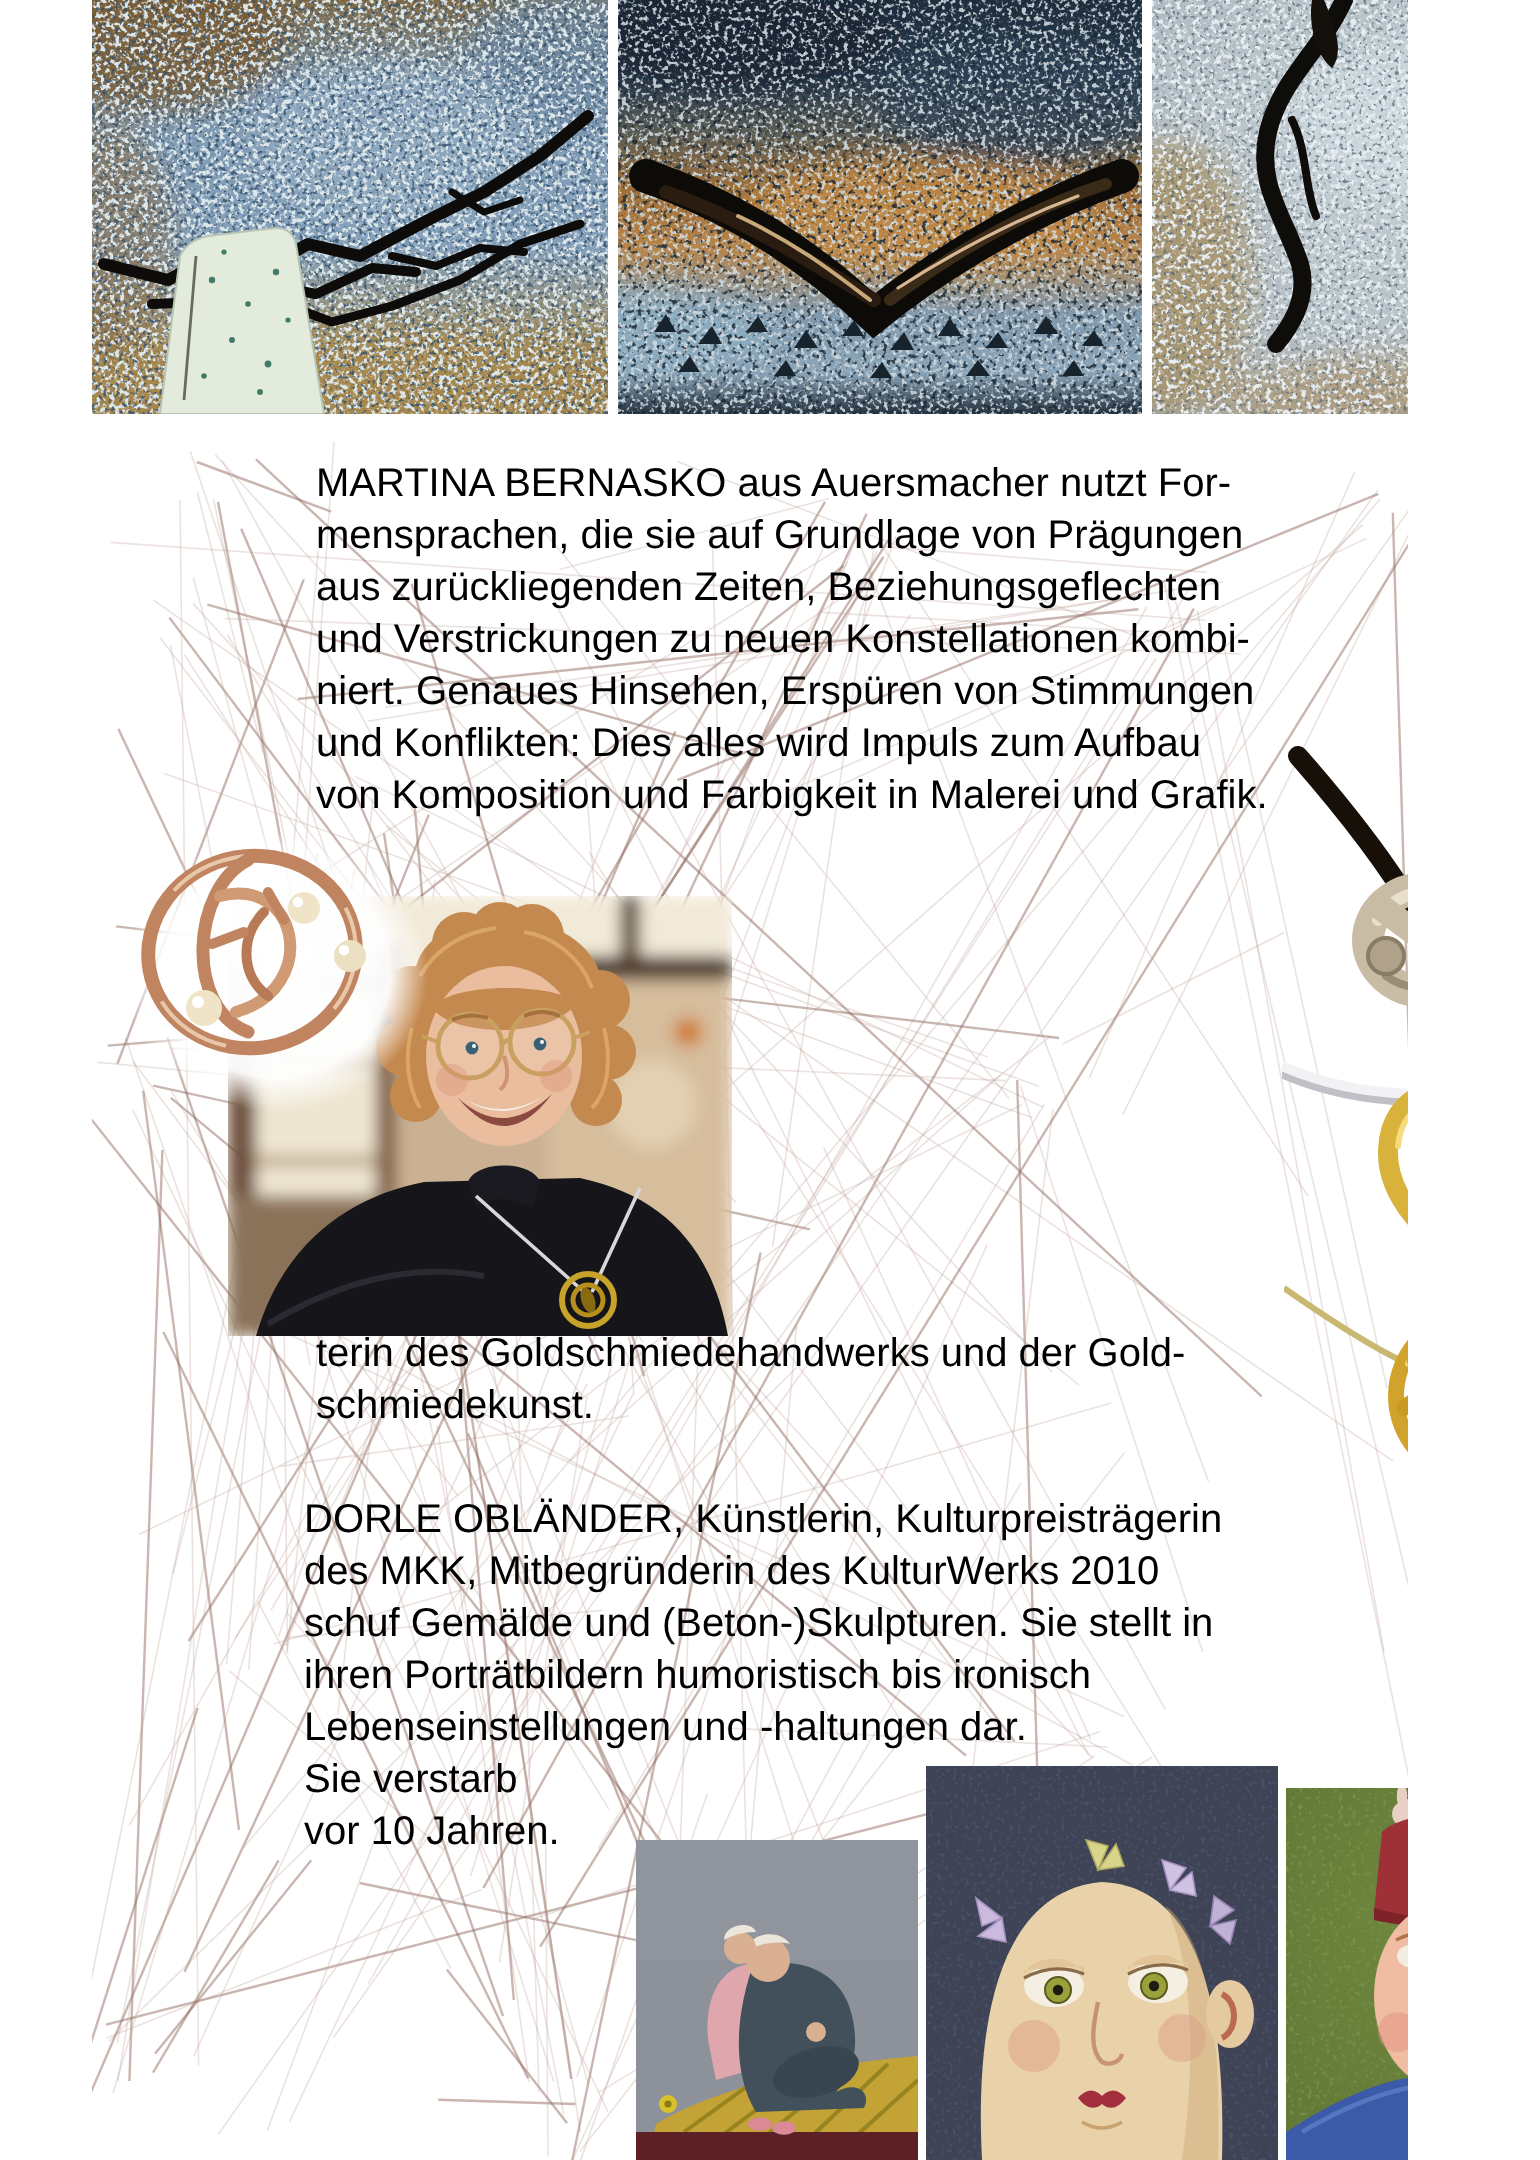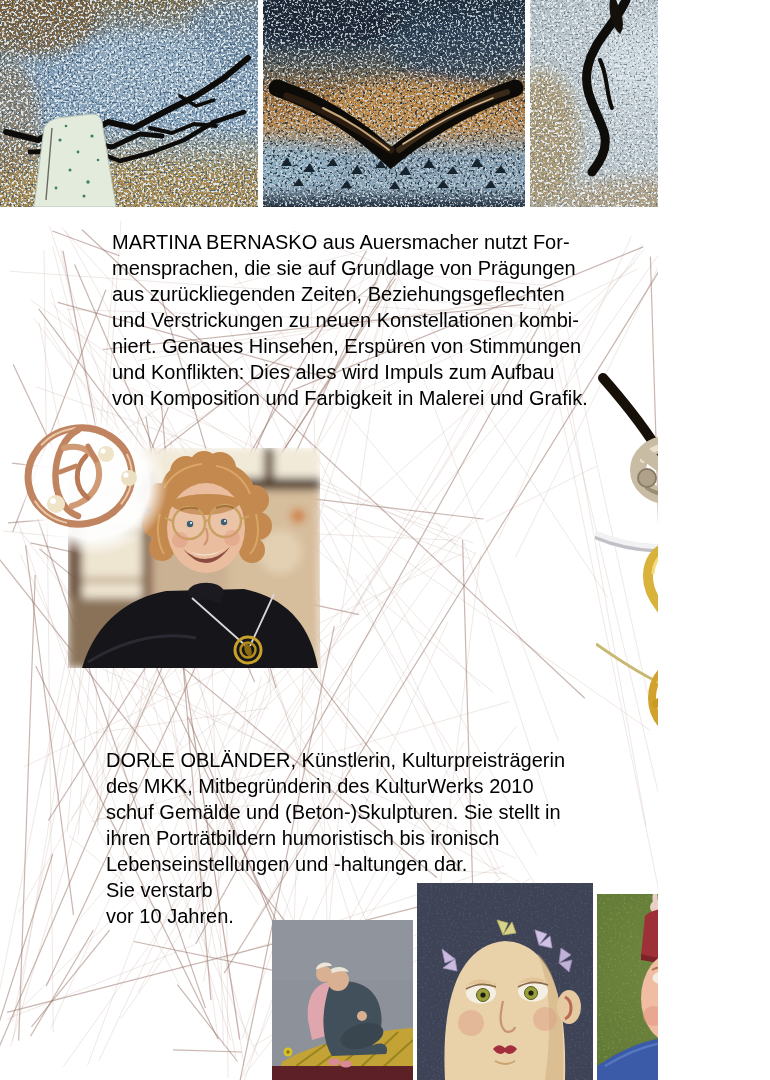--- a/index.html
+++ b/index.html
@@ -1,17 +1,17 @@
 <!DOCTYPE html>
 <html><head>
 <meta charset="utf-8">
 <style>
   html,body{margin:0;padding:0;background:#fff;}
   .page{position:relative;width:658px;height:1080px;background:#ffffff;overflow:hidden;
-        font-family:"Liberation Sans",sans-serif;}
+        font-family:"Liberation Sans",sans-serif;margin-left:46px;}
   .txt{position:absolute;margin:0;font-size:20px;line-height:26px;color:#000;
        white-space:pre-line;z-index:6;}
   .web{position:absolute;left:0;top:0;z-index:0;}
   .img{position:absolute;}
   .img svg{display:block;}
   .z1{z-index:1}.z2{z-index:2}.z3{z-index:3}.z4{z-index:4}
   
   #t-bernasko{left:112px;top:229px;width:545px;}
   #t-tornow-side{left:334px;top:442px;width:295px;}
   #t-tornow-cont{left:112px;top:664px;width:545px;}
@@ -387,20 +387,22 @@
     </svg>
   </div>
 
   <p class="txt" id="t-bernasko">MARTINA BERNASKO aus Auersmacher nutzt For-
 mensprachen, die sie auf Grundlage von Prägungen
 aus zurückliegenden Zeiten, Beziehungsgeflechten
 und Verstrickungen zu neuen Konstellationen kombi-
 niert. Genaues Hinsehen, Erspüren von Stimmungen
 und Konflikten: Dies alles wird Impuls zum Aufbau
 von Komposition und Farbigkeit in Malerei und Grafik.</p>
+  <p class="txt" id="t-tornow-cont">terin des Goldschmiedehandwerks und der Gold-
+schmiedekunst.</p>
   <p class="txt" id="t-oblaender">DORLE OBLÄNDER, Künstlerin, Kulturpreisträgerin
 des MKK, Mitbegründerin des KulturWerks 2010
 schuf Gemälde und (Beton-)Skulpturen. Sie stellt in
 ihren Porträtbildern humoristisch bis ironisch
 Lebenseinstellungen und -haltungen dar.
 Sie verstarb
 vor 10 Jahren.</p>
 
   <div class="img z3" id="photo" aria-label="photo of Martina Tornow, goldsmith, wearing gold pendant">
     <svg width="252" height="220" viewBox="0 0 252 220">

